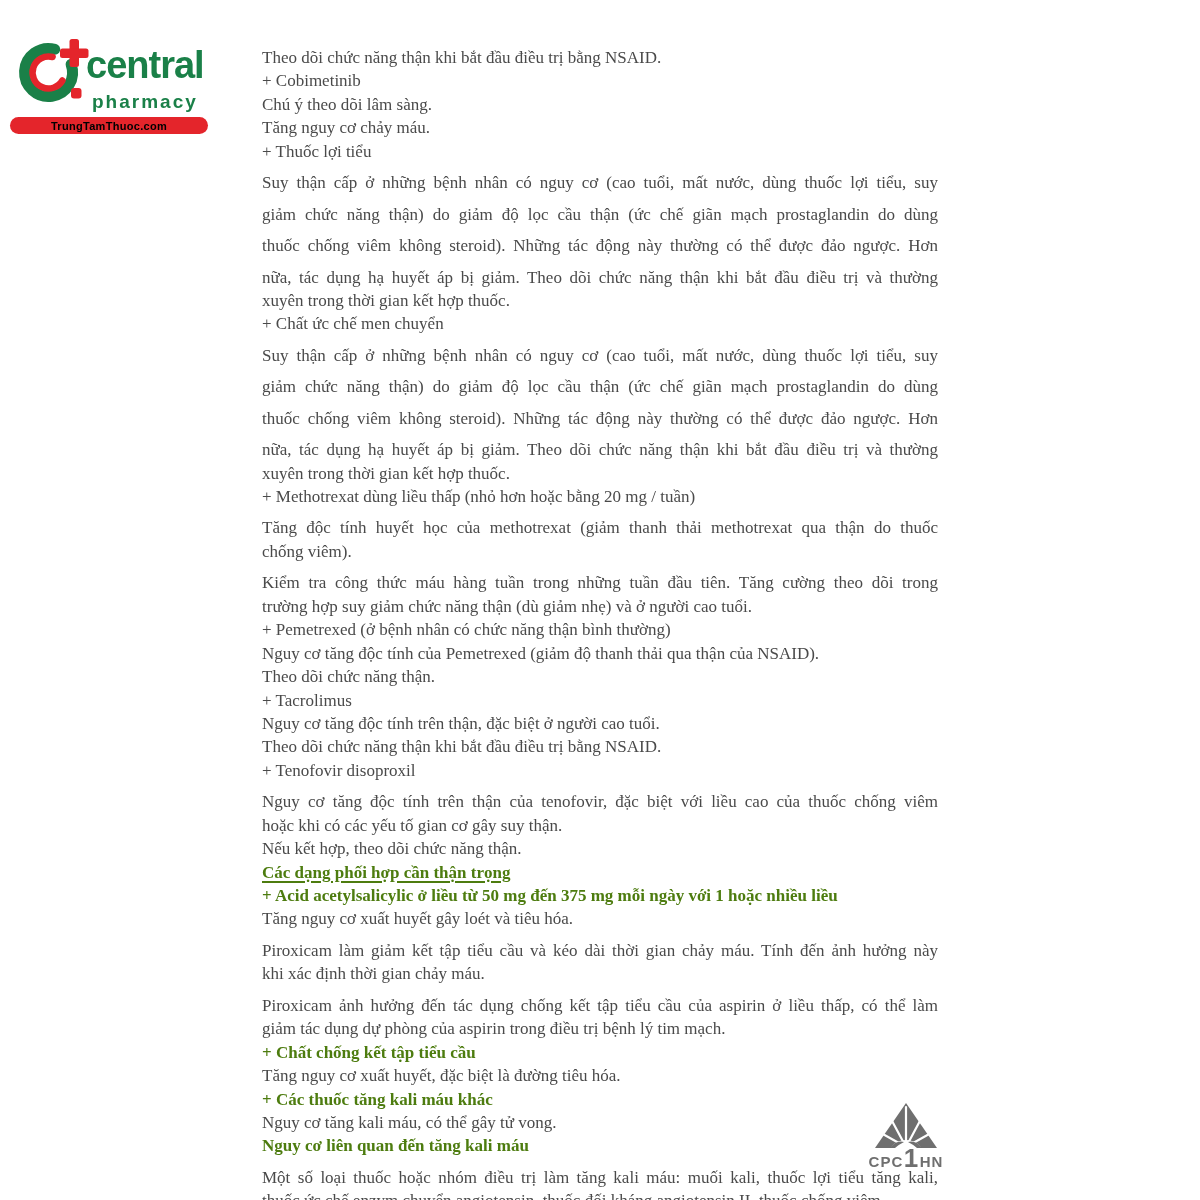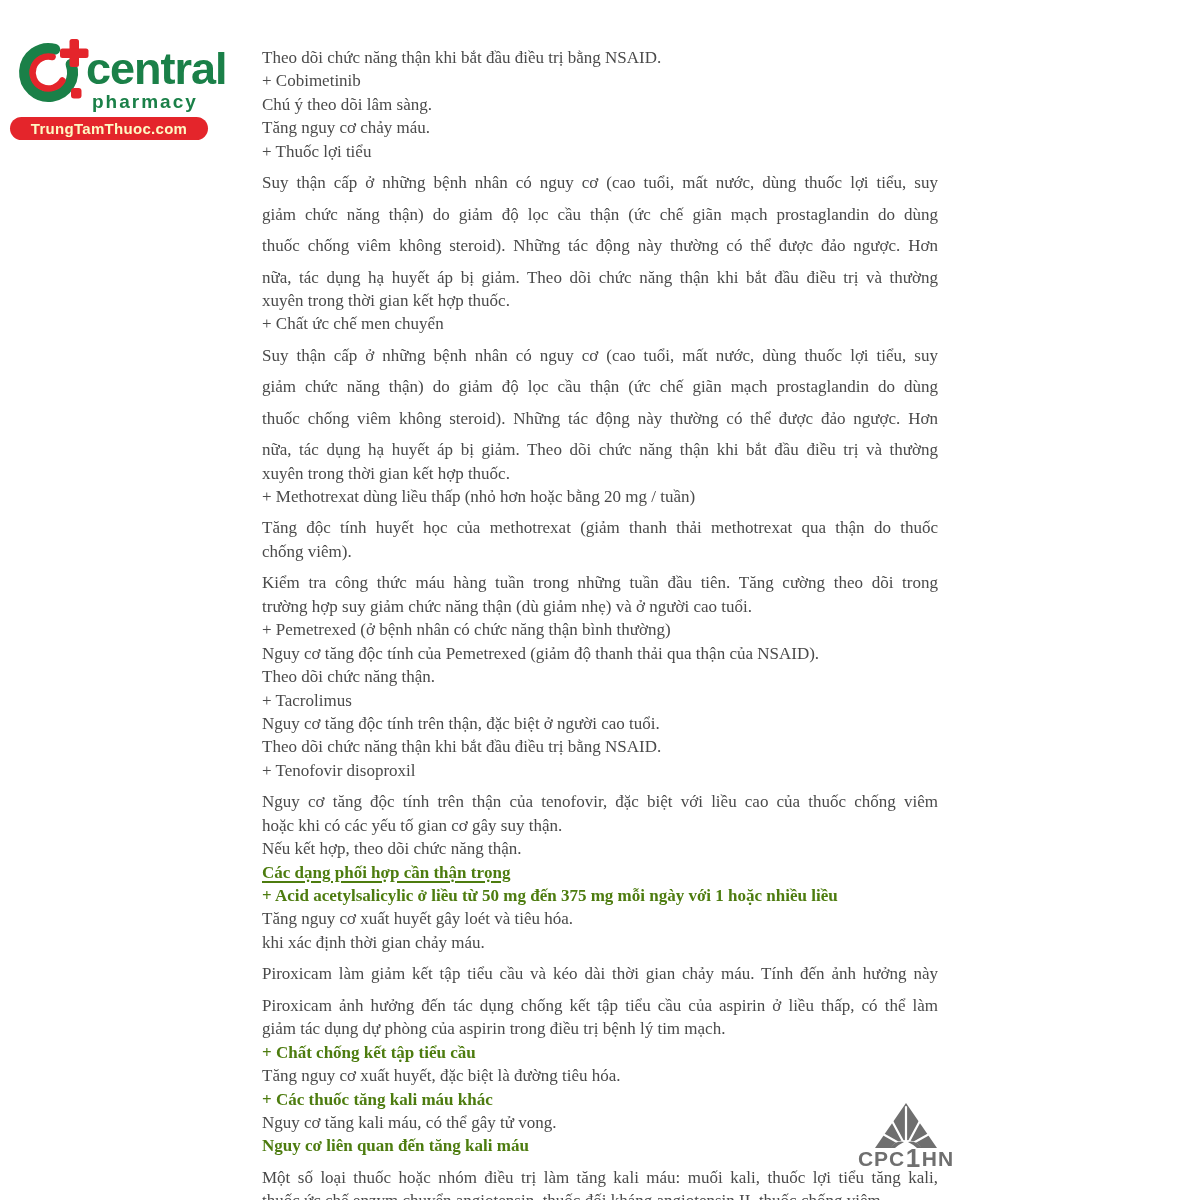--- a/index.html
+++ b/index.html
@@ -5,32 +5,32 @@
   html,body{margin:0;padding:0;}
   body{
     width:1200px;height:1200px;position:relative;background:#ffffff;
     font-family:"Liberation Serif","DejaVu Serif",serif;overflow:hidden;
   }
   
   .brand{position:absolute;left:10px;top:28px;width:215px;height:115px;}
   .brand-central{
     position:absolute;left:76px;top:18px;
     font-family:"Liberation Sans","DejaVu Sans",sans-serif;
-    font-weight:bold;font-size:45px;line-height:1;letter-spacing:-1px;
+    font-weight:bold;font-size:38px;line-height:1;letter-spacing:-1px;
   }
   .brand-pharmacy{
     position:absolute;left:82px;top:64px;
     font-family:"Liberation Sans","DejaVu Sans",sans-serif;
     font-weight:bold;font-size:19px;letter-spacing:2px;line-height:1;
   }
   .brand-badge{
-    position:absolute;left:0;top:89px;width:198px;height:23px;border-radius:12px;
+    position:absolute;left:0;top:89px;width:198px;height:17px;border-radius:12px;
     display:flex;align-items:center;justify-content:center;
     font-family:"Liberation Sans","DejaVu Sans",sans-serif;
-    font-weight:bold;font-size:15px;letter-spacing:.3px;color:#fef9c3;
+    font-weight:bold;font-size:11px;letter-spacing:.3px;color:#000000;
   }
   .brand-icon{position:absolute;left:0;top:0;}
   
   .doc{
     position:absolute;left:262px;top:46px;width:676px;
     font-size:17px;color:#4a4a4a;
     text-rendering:optimizeLegibility;
   }
   .line{
     height:23.45px;line-height:23.45px;overflow:hidden;white-space:nowrap;
@@ -40,21 +40,21 @@
   .line.underline{text-decoration:underline;text-decoration-thickness:1.8px;text-underline-offset:3px;}
   
   .cpc{position:absolute;left:856px;top:1102px;width:100px;height:78px;}
   .cpc-emblem{position:absolute;left:14px;top:0;}
   .cpc-text{
     position:absolute;left:0;top:46px;width:100px;
     display:flex;align-items:flex-end;justify-content:center;
     font-family:"Liberation Sans","DejaVu Sans",sans-serif;
     font-weight:bold;letter-spacing:1px;
   }
-  .cpc-text .t{font-size:21px;line-height:1;}
+  .cpc-text .t{font-size:15px;line-height:1;}
   .cpc-text .one{font-size:26px;line-height:.8;margin:0 .5px;}
 </style>
 </head>
 <body>
 
 <div class="brand">
   <svg class="brand-icon" width="95" height="105" viewBox="0 0 95 105" aria-hidden="true">
 
     <path d="M 44.7 21.3 A 24 24 0 1 0 61.1 36.3" fill="none" stroke="#1a8048" stroke-width="11" stroke-linecap="round"></path>
 
@@ -99,22 +99,22 @@
       <div class="line">+ Tacrolimus</div>
       <div class="line">Nguy cơ tăng độc tính trên thận, đặc biệt ở người cao tuổi.</div>
       <div class="line">Theo dõi chức năng thận khi bắt đầu điều trị bằng NSAID.</div>
       <div class="line">+ Tenofovir disoproxil</div>
       <div class="line justify">Nguy cơ tăng độc tính trên thận của tenofovir, đặc biệt với liều cao của thuốc chống viêm</div>
       <div class="line">hoặc khi có các yếu tố gian cơ gây suy thận.</div>
       <div class="line">Nếu kết hợp, theo dõi chức năng thận.</div>
       <div class="line bold underline">Các dạng phối hợp cần thận trọng</div>
       <div class="line bold">+ Acid acetylsalicylic ở liều từ 50 mg đến 375 mg mỗi ngày với 1 hoặc nhiều liều</div>
       <div class="line">Tăng nguy cơ xuất huyết gây loét và tiêu hóa.</div>
+      <div class="line justify">Piroxicam làm giảm kết tập tiểu cầu và kéo dài thời gian chảy máu. Tính đến ảnh hưởng này</div>
       <div class="line">khi xác định thời gian chảy máu.</div>
-      <div class="line justify">Piroxicam làm giảm kết tập tiểu cầu và kéo dài thời gian chảy máu. Tính đến ảnh hưởng này</div>
       <div class="line justify">Piroxicam ảnh hưởng đến tác dụng chống kết tập tiểu cầu của aspirin ở liều thấp, có thể làm</div>
       <div class="line">giảm tác dụng dự phòng của aspirin trong điều trị bệnh lý tim mạch.</div>
       <div class="line bold">+ Chất chống kết tập tiểu cầu</div>
       <div class="line">Tăng nguy cơ xuất huyết, đặc biệt là đường tiêu hóa.</div>
       <div class="line bold">+ Các thuốc tăng kali máu khác</div>
       <div class="line">Nguy cơ tăng kali máu, có thể gây tử vong.</div>
       <div class="line bold">Nguy cơ liên quan đến tăng kali máu</div>
       <div class="line justify">Một số loại thuốc hoặc nhóm điều trị làm tăng kali máu: muối kali, thuốc lợi tiểu tăng kali,</div>
       <div class="line">thuốc  ức chế enzym chuyển angiotensin, thuốc đối kháng angiotensin II, thuốc chống viêm</div>
     </div>

